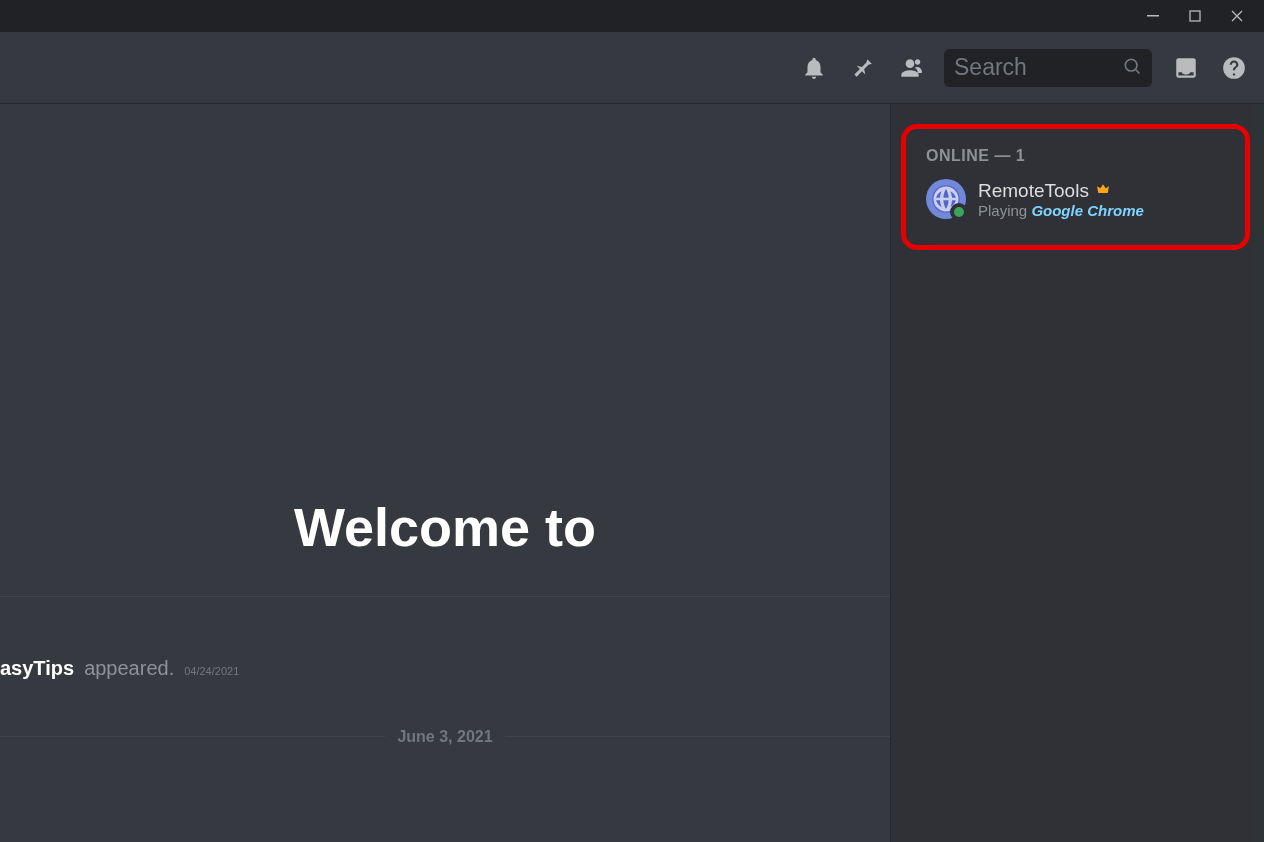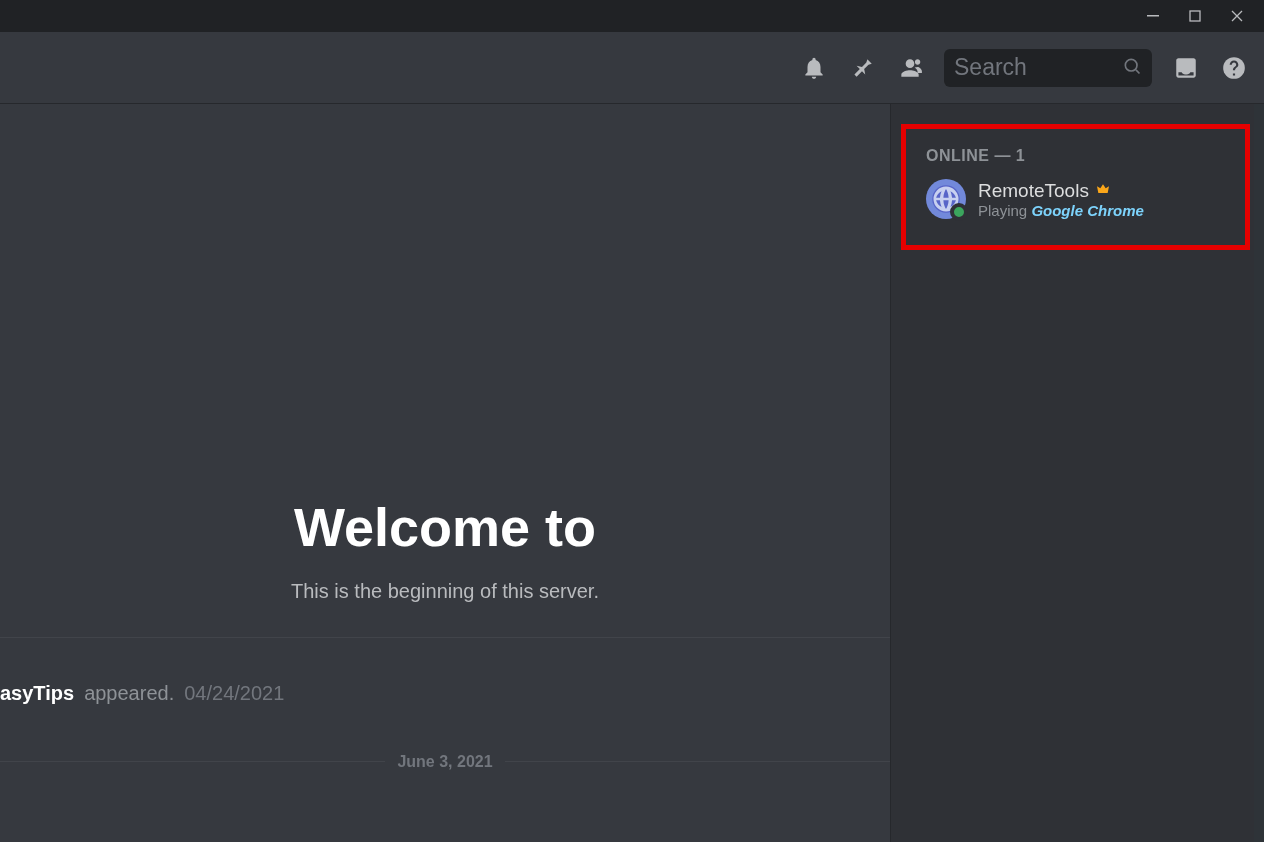--- a/index.html
+++ b/index.html
@@ -115,21 +115,21 @@
   .appeared-row {
     display:flex;
     align-items:baseline;
     gap:10px;
     margin-top: 44px;
     font-size: 20px;
     padding-left: 0;
   }
   .appeared-row .name { color:#ffffff; font-weight:600; }
   .appeared-row .verb { color:#8e9297; }
-  .appeared-row .date { color:#72767d; font-size:20px; }
+  .appeared-row .date { color:#72767d; font-size:11px;margin-top:24px; }
   .date-divider {
     display:flex;
     align-items:center;
     margin-top: 48px;
   }
   .date-divider::before, .date-divider::after {
     content:"";
     flex:1;
     border-top:1px solid #41444a;
   }
@@ -140,21 +140,21 @@
     font-weight:600;
   }
 
   
   .members-box {
     position:absolute;
     top: 20px;
     left: 10px;
     right: 14px;
     border: 5px solid #e60000;
-    border-radius: 0;
+    border-radius: 16px;
     padding: 18px 12px 22px 14px;
   }
   .members-heading {
     color: #8e9297;
     font-size: 16px;
     font-weight: 700;
     letter-spacing: 0.5px;
     margin-bottom: 10px;
     margin-left: 6px;
   }
@@ -257,21 +257,20 @@
       </svg>
   </div>
 </div>
 
 <div class="body">
   <div class="main">
     <div class="welcome-block">
       <div class="welcome-title">
         <span>Welcome to</span><br>
       </div>
-      <div class="welcome-sub">This is the beginning of this server.</div>
     </div>
     <hr class="divider">
     <div class="appeared-row">
       <span class="name">asyTips</span>
       <span class="verb">appeared.</span>
       <span class="date">04/24/2021</span>
     </div>
     <div class="date-divider">
       <span class="label">June 3, 2021</span>
     </div>

